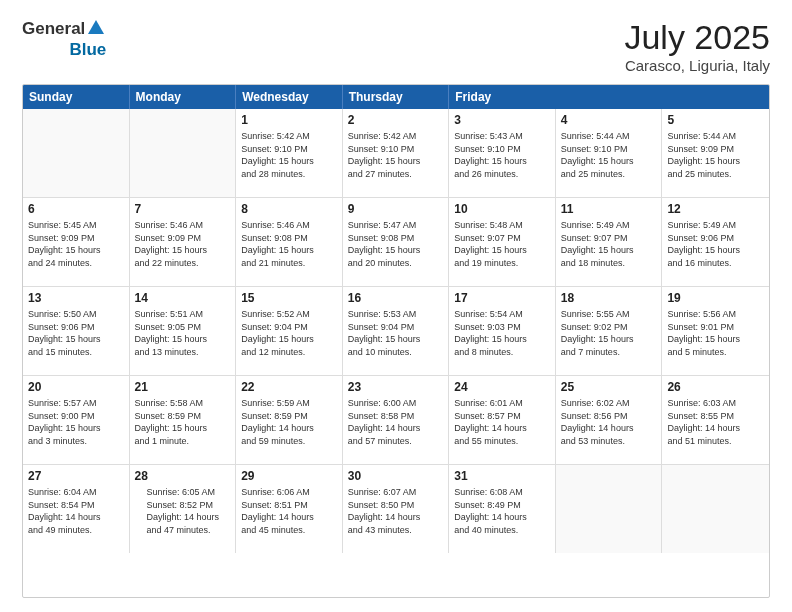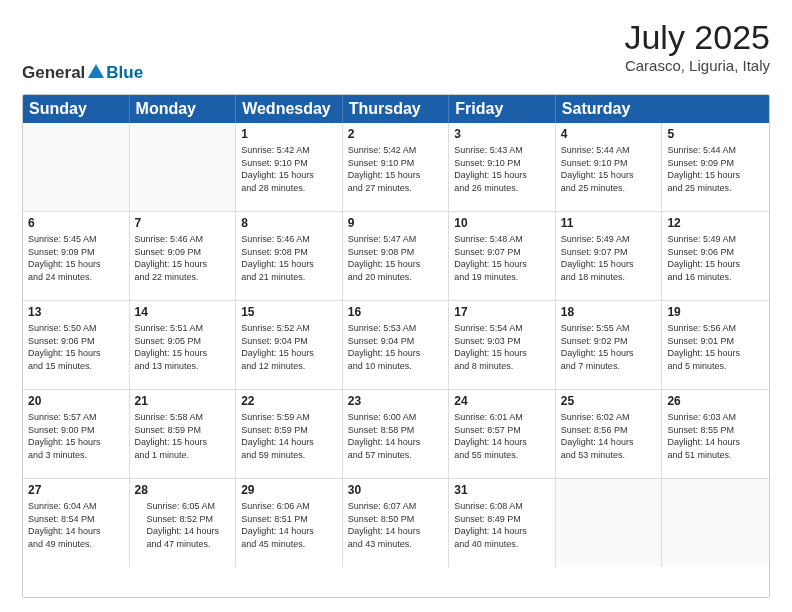--- a/index.html
+++ b/index.html
@@ -18,23 +18,22 @@
       flex-direction: column;
     }
     .header {
       display: flex;
       justify-content: space-between;
       align-items: flex-start;
       margin-bottom: 10px;
     }
     .logo {
       display: flex;
-      flex-direction: row;
-      align-items: center;
-      margin-top: 44px;
+      flex-direction: column;
+      align-items: flex-end;
     }
     .logo-row {
       display: flex;
       align-items: center;
     }
     .title-block {
       text-align: right;
     }
     .month-title {
       font-size: 34px;
@@ -51,21 +50,21 @@
       border-radius: 2px;
       overflow: hidden;
     }
     .cal-header {
       display: grid;
       grid-template-columns: repeat(7, 1fr);
       background: #1a5fa8;
     }
     .cal-header-cell {
       color: #fff;
-      font-size: 16px;
+      font-size: 12px;
       font-weight: bold;
       padding: 5px 6px;
       text-align: left;
       border-right: 1px solid #4a7fc0;
     }
     .cal-header-cell:last-child {
       border-right: none;
     }
     .cal-body {
       display: flex;
@@ -132,21 +131,20 @@
     </div>
   </div>
 
   <div class="calendar">
     <div class="cal-header">
     <div class="cal-header-cell">Sunday</div>
         <div class="cal-header-cell">Monday</div>
         <div class="cal-header-cell">Wednesday</div>
         <div class="cal-header-cell">Thursday</div>
         <div class="cal-header-cell">Friday</div>
-        <div class="cal-header-cell">Saturday</div>
       </div>
     <div class="cal-body" id="cal-body">
     <div class="cal-week">
           <div class="cal-cell empty"></div>
           <div class="cal-cell empty"></div>
           <div class="cal-cell">
             <span class="day-num">1</span>
             <div class="cell-info" style="white-space: pre-line;">Sunrise: 5:42 AM
 Sunset: 9:10 PM
 Daylight: 15 hours

